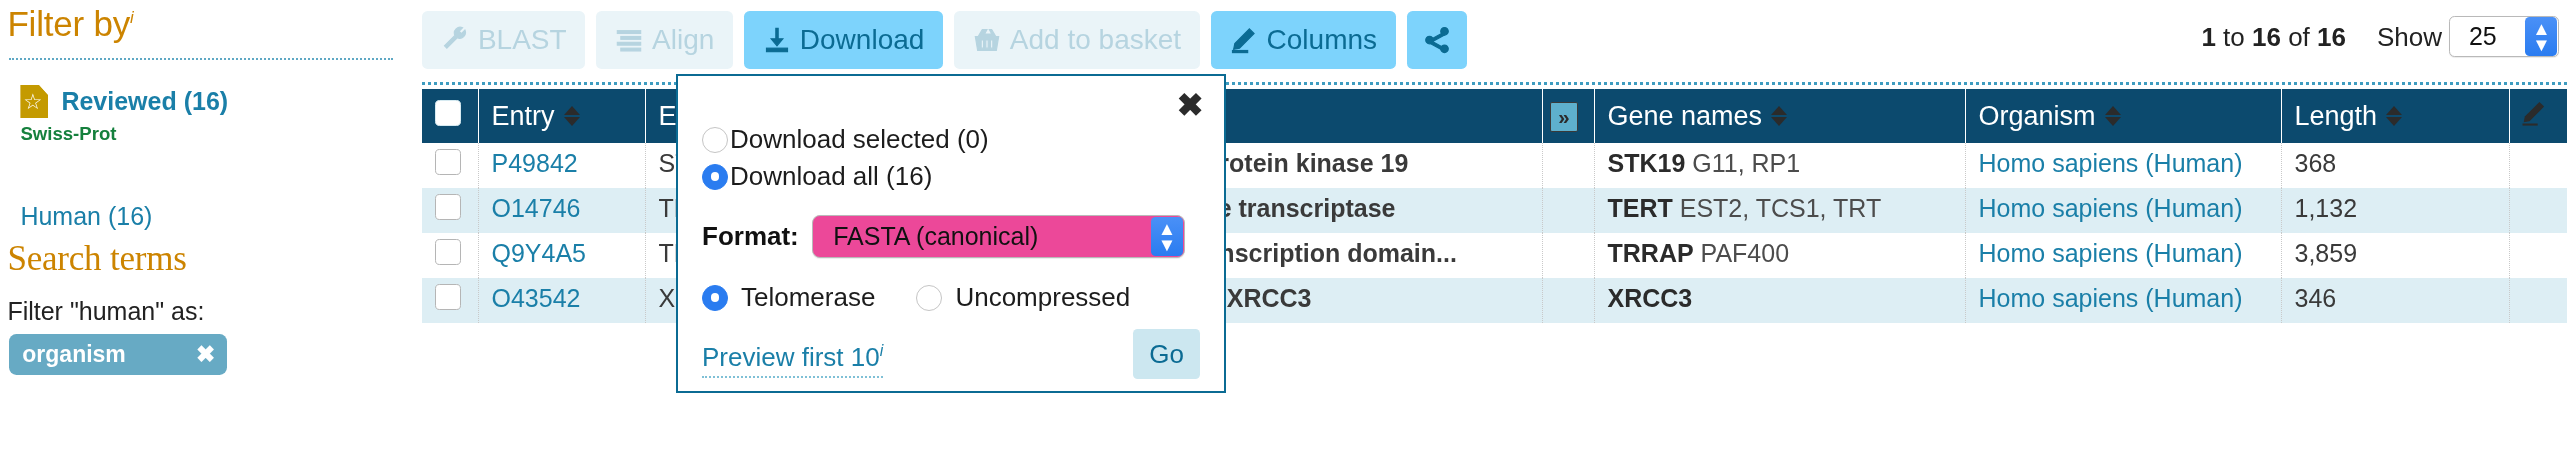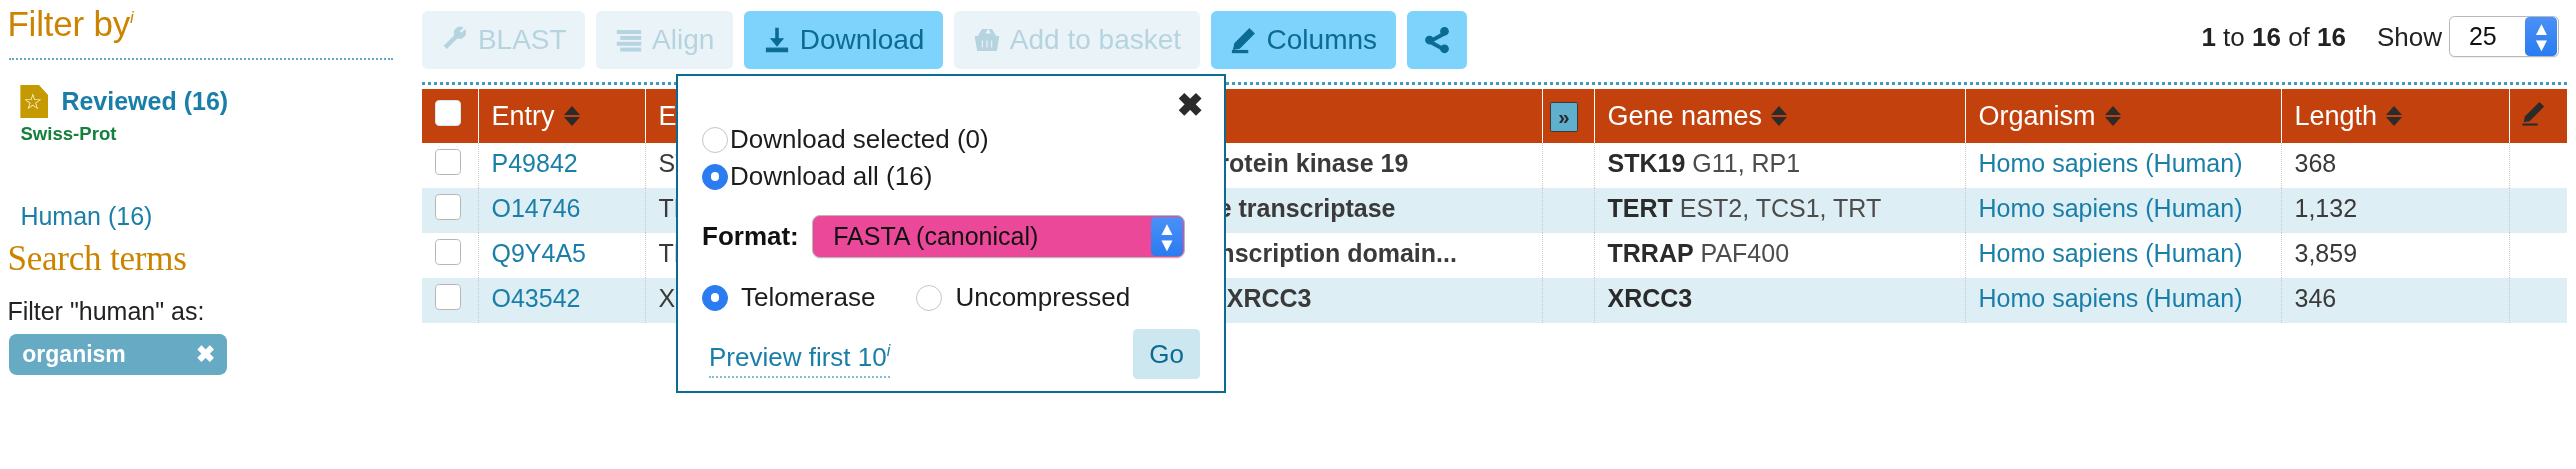--- a/index.html
+++ b/index.html
@@ -123,21 +123,21 @@
   #table-top-rule {
     position:absolute; left:13px; top:82px; width:2145px; height:0;
     border-top:3.7px dotted #3e9cc0;
   }
   #grid {
     position:absolute; left:13px; top:89px; width:2145px; height:381px;
     overflow:hidden;
   }
   table { border-collapse: collapse; width:2145px; table-layout: fixed; }
   thead th {
-    background:#c2410c; color:#fff; font-size:27px; font-weight:400;
+    background:#0c4a6e; color:#fff; font-size:27px; font-weight:400;
     text-align:left; height:54px; padding:0 13px;
     border-right:1.9px solid #ffffff; vertical-align: middle;
   }
   thead th:last-child { border-right:none; }
   thead th .sortwrap { display:inline-flex; align-items:center; gap:9.3px; }
   .sorticon { display:inline-block; width:16.7px; height:26px; position:relative; }
   .sorticon i {
     position:absolute; left:0; width:0; height:0;
     border-left:8.4px solid transparent; border-right:8.4px solid transparent;
   }
@@ -215,21 +215,21 @@
     background:#ec4899; display:flex; align-items:center;
     box-shadow: 0 0.9px 0.9px rgba(0,0,0,.08);
   }
   #format-select .val { flex:1; padding-left:20.4px; font-size:25px; color:#111; white-space:nowrap; }
 
   #compress-row { position:absolute; left:24px; top:206px; display:flex; align-items:center; gap:13px; }
   #compress-row .gap { width:15px; }
 
   #preview-link {
     position:absolute; left:24px; top:266px; font-size:26px; color:#1a7fa8;
-    border-bottom: 2.8px dotted #7fc0d6; padding-bottom:2.8px; white-space:nowrap;margin-left:7px;
+    border-bottom: 2.8px dotted #7fc0d6; padding-bottom:2.8px; white-space:nowrap;
   }
   #preview-link .sup { font-size:16px; vertical-align: super; font-style: italic; }
   #go-button {
     position:absolute; right:24px; top:253px; width:67px; height:50px;
     background:#cce7f0; border-radius:4.6px; color:#0b6b93; font-size:26px;
     display:flex; align-items:center; justify-content:center;
   }
 </style>
 </head>
 <body>

